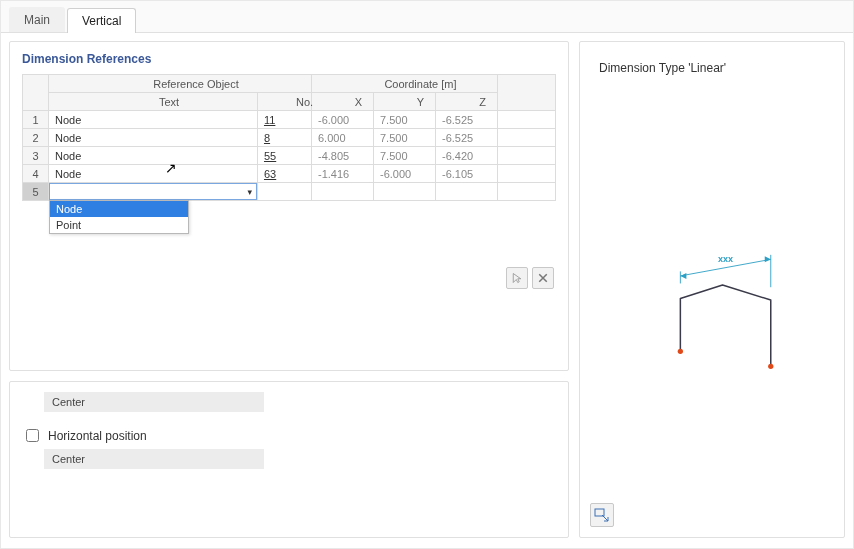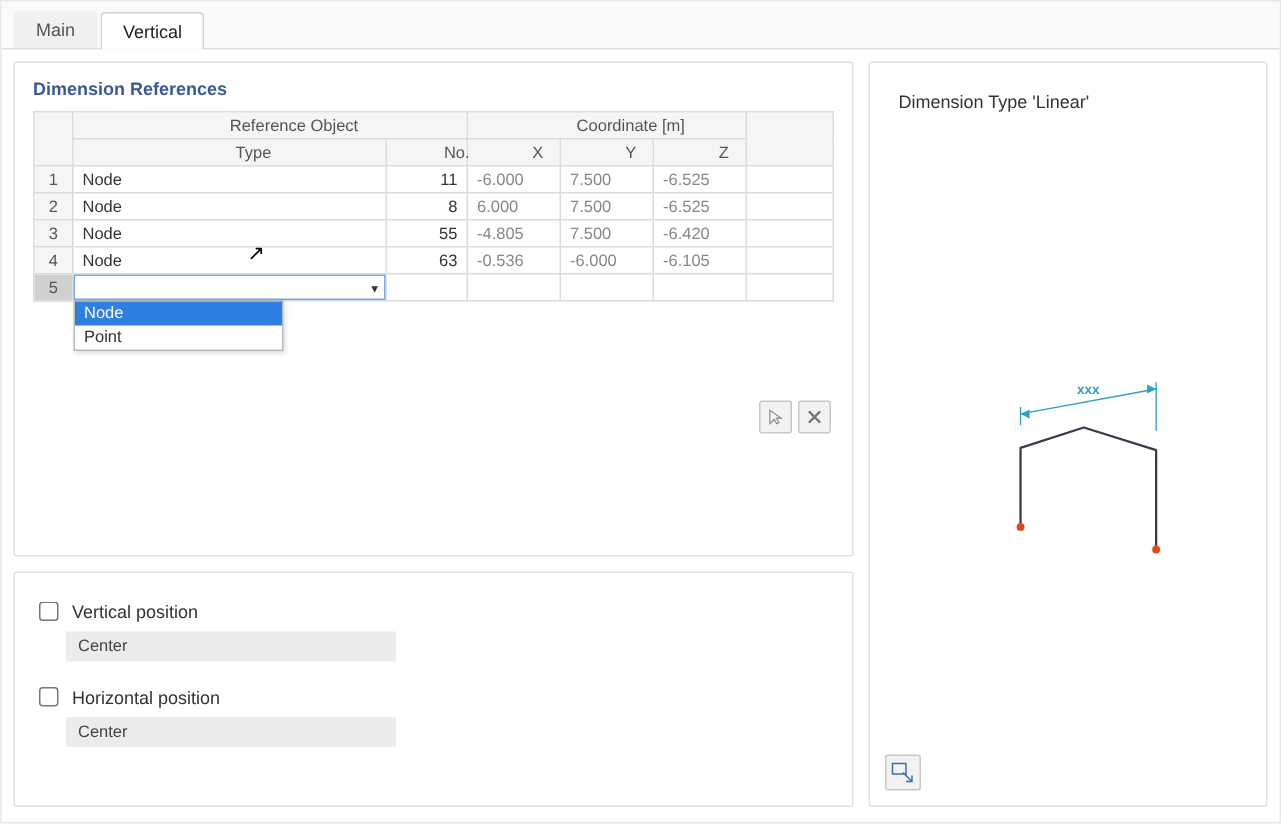--- a/index.html
+++ b/index.html
@@ -97,21 +97,21 @@
     color: #555;
     padding-left: 38px;
   }
   table.grid .rowhead {
     background: #f5f5f5;
     text-align: center;
     width: 26px;
     color: #555;
   }
   table.grid td.type { text-align: left; padding-left: 6px; }
-  table.grid td.no   { text-align: right; width: 54px; }
+  table.grid td.no   { text-align: left; width: 54px; text-decoration: underline; }
   table.grid td.num  { color: #888; width: 62px; }
   table.grid td.filler { width: 60px; background:#fff; }
 
   
   .dropdown-cell {
     position: relative;
     padding: 0 !important;
     background: #fff;
   }
   .dropdown-box {
@@ -239,21 +239,21 @@
           <col style="width:58px">
         </colgroup>
         <thead>
           <tr>
             <th rowspan="2" class="rowhead"></th>
             <th colspan="2">Reference Object</th>
             <th colspan="3">Coordinate [m]</th>
             <th rowspan="2"></th>
           </tr>
           <tr>
-            <th>Type</th>
+            <th>Text</th>
             <th>No.</th>
             <th>X</th>
             <th>Y</th>
             <th>Z</th>
           </tr>
         </thead>
         <tbody id="grid-body">
             <tr>
               <td class="rowhead">1</td>
               <td class="type">Node</td>
@@ -278,21 +278,21 @@
               <td class="no">55</td>
               <td class="num">-4.805</td>
               <td class="num">7.500</td>
               <td class="num">-6.420</td>
               <td class="filler"></td>
             </tr>
             <tr>
               <td class="rowhead">4</td>
               <td class="type">Node</td>
               <td class="no">63</td>
-              <td class="num">-0.536</td>
+              <td class="num">-1.416</td>
               <td class="num">-6.000</td>
               <td class="num">-6.105</td>
               <td class="filler"></td>
             </tr>
             <tr>
               <td class="rowhead" style="background:#d0d0d0;">5</td>
               <td class="dropdown-cell">
                 <div class="dropdown-box">
                   <span></span>
                   <span class="chevron">▾</span>
@@ -322,24 +322,20 @@
         <div class="icon-btn">
           <svg viewBox="0 0 16 16">
               <path d="M3 3 L13 13 M13 3 L3 13" stroke="#777" stroke-width="2"></path>
             </svg>
         </div>
       </div>
     </div>
 
     <div class="panel custom-pos">
 
-      <div class="check-row">
-        <input type="checkbox" style="">
-        <span>Vertical position</span>
-      </div>
       <div class="value-box">Center</div>
 
       <div class="check-row" style="margin-top:14px;">
         <input type="checkbox" style="">
         <span>Horizontal position</span>
       </div>
       <div class="value-box">Center</div>
     </div>
   </div>
 

